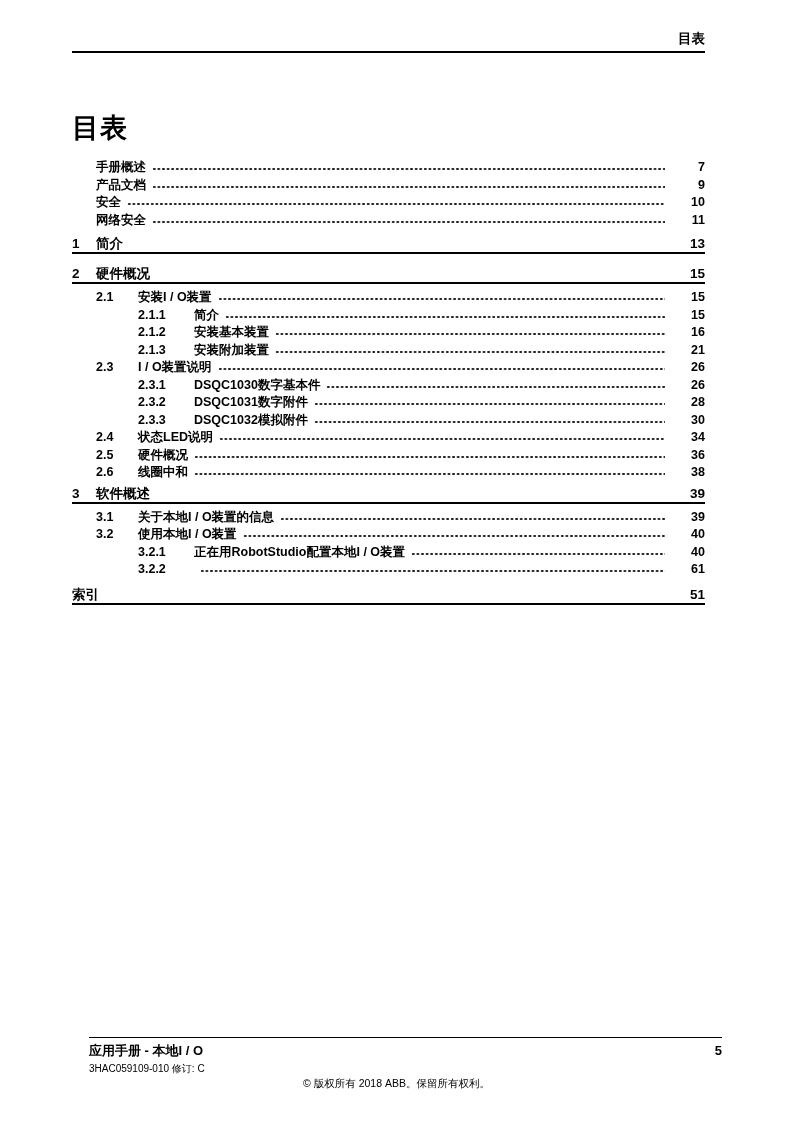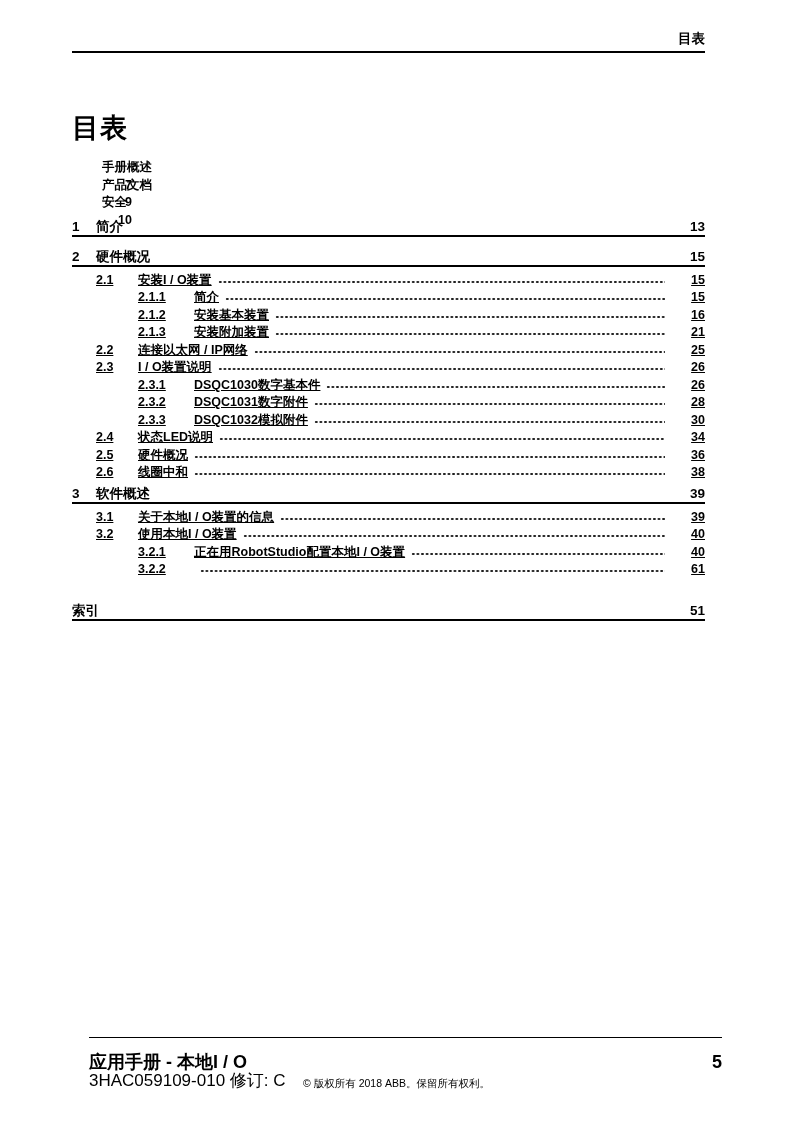--- a/index.html
+++ b/index.html
@@ -33,21 +33,21 @@
   
   .trow {
     display: flex; align-items: baseline;
     height: 17.5px;
     font-size: 12.5px; font-weight: bold;
     line-height: 17.5px;
     white-space: nowrap;
   }
   .trow .num { flex: none; }
   .trow .ttl { flex: none; }
-  .fm  { padding-left: 24px; flex-direction: column; }
+  .fm  { padding-left: 24px; }
   .l1  { padding-left: 24px; }
   .l1 .num { width: 42px; }
   .l2  { padding-left: 66px; justify-content: space-between; }
   .l2 .num { width: 56px; }
 
   .leader {
     flex: 1;
     align-self: baseline;
     height: 4px;
     margin: 0 10px 0 6px;
@@ -67,36 +67,36 @@
     white-space: nowrap;
   }
   .chap-head .num { flex: none; width: 24px; }
   .chap-head .ttl { flex: 1; }
   .chap-head .pg  { flex: none; width: 30px; text-align: right; }
 
   .fm-group { margin-top: 16px; }
   .ch1 { margin-top: 7px; }
   .ch2 { margin-top: 12px; }
   .ch3 { margin-top: 4px; }
-  .entries-group { margin-top: 5px; text-decoration: underline; }
-  .index-row { margin-top: 24px; align-items: center; }
+  .entries-group { margin-top: 5px; }
+  .index-row { margin-top: 8px; align-items: center; }
 
   
   .footer {
     position: absolute; left: 89px; top: 1037px; width: 633px;
     border-top: 1.5px solid #000;
   }
   .footer-line1 {
     display: flex; justify-content: space-between; align-items: flex-start;
-    margin-top: 17px;
-    font-size: 18px; font-weight: bold; line-height: 15px;
+    margin-top: 5px;
+    font-size: 13px; font-weight: bold; line-height: 15px;
   }
   .footer-line2 {
     margin-top: 3px;
-    font-size: 17px; font-weight: normal; line-height: 15px;
+    font-size: 10px; font-weight: normal; line-height: 15px;
   }
   .copyright {
     position: absolute; top: 1076px; left: 0; width: 793px;
     text-align: center;
     font-size: 10.5px; line-height: 14px;
   }
 </style>
 </head>
 <body>
 
@@ -117,20 +117,25 @@
     <div class="trow fm">
       <span class="ttl">产品文档</span>
       <span class="leader"></span>
       <span class="pg">9</span>
     </div>
     <div class="trow fm">
       <span class="ttl">安全</span>
       <span class="leader"></span>
       <span class="pg">10</span>
     </div>
+    <div class="trow fm">
+      <span class="ttl">网络安全</span>
+      <span class="leader"></span>
+      <span class="pg">11</span>
+    </div>
   </div>
 
   <div class="chap-head ch1">
     <span class="num">1</span>
     <span class="ttl">简介</span>
     <span class="pg">13</span>
   </div>
 
   <div class="chap-head ch2">
     <span class="num">2</span>
@@ -156,26 +161,20 @@
       <span class="leader"></span>
       <span class="pg">16</span>
     </div>
     <div class="trow l2">
       <span class="num">2.1.3</span>
       <span class="ttl">安装附加装置</span>
       <span class="leader"></span>
       <span class="pg">21</span>
     </div>
     <div class="trow l1">
-      <span class="num">2.2</span>
-      <span class="ttl">连接以太网 / IP网络</span>
-      <span class="leader"></span>
-      <span class="pg">25</span>
-    </div>
-    <div class="trow l1">
       <span class="num">2.3</span>
       <span class="ttl">I / O装置说明</span>
       <span class="leader"></span>
       <span class="pg">26</span>
     </div>
     <div class="trow l2">
       <span class="num">2.3.1</span>
       <span class="ttl">DSQC1030数字基本件</span>
       <span class="leader"></span>
       <span class="pg">26</span>

